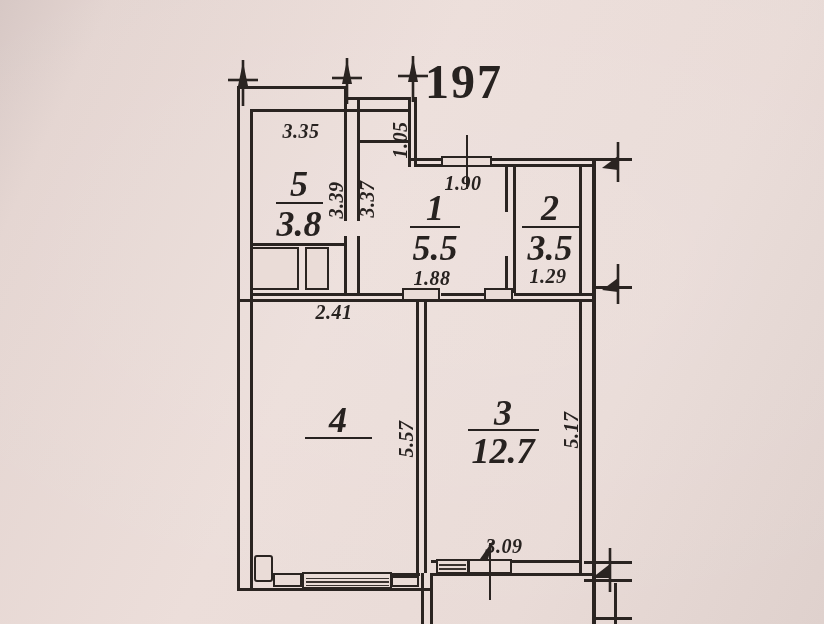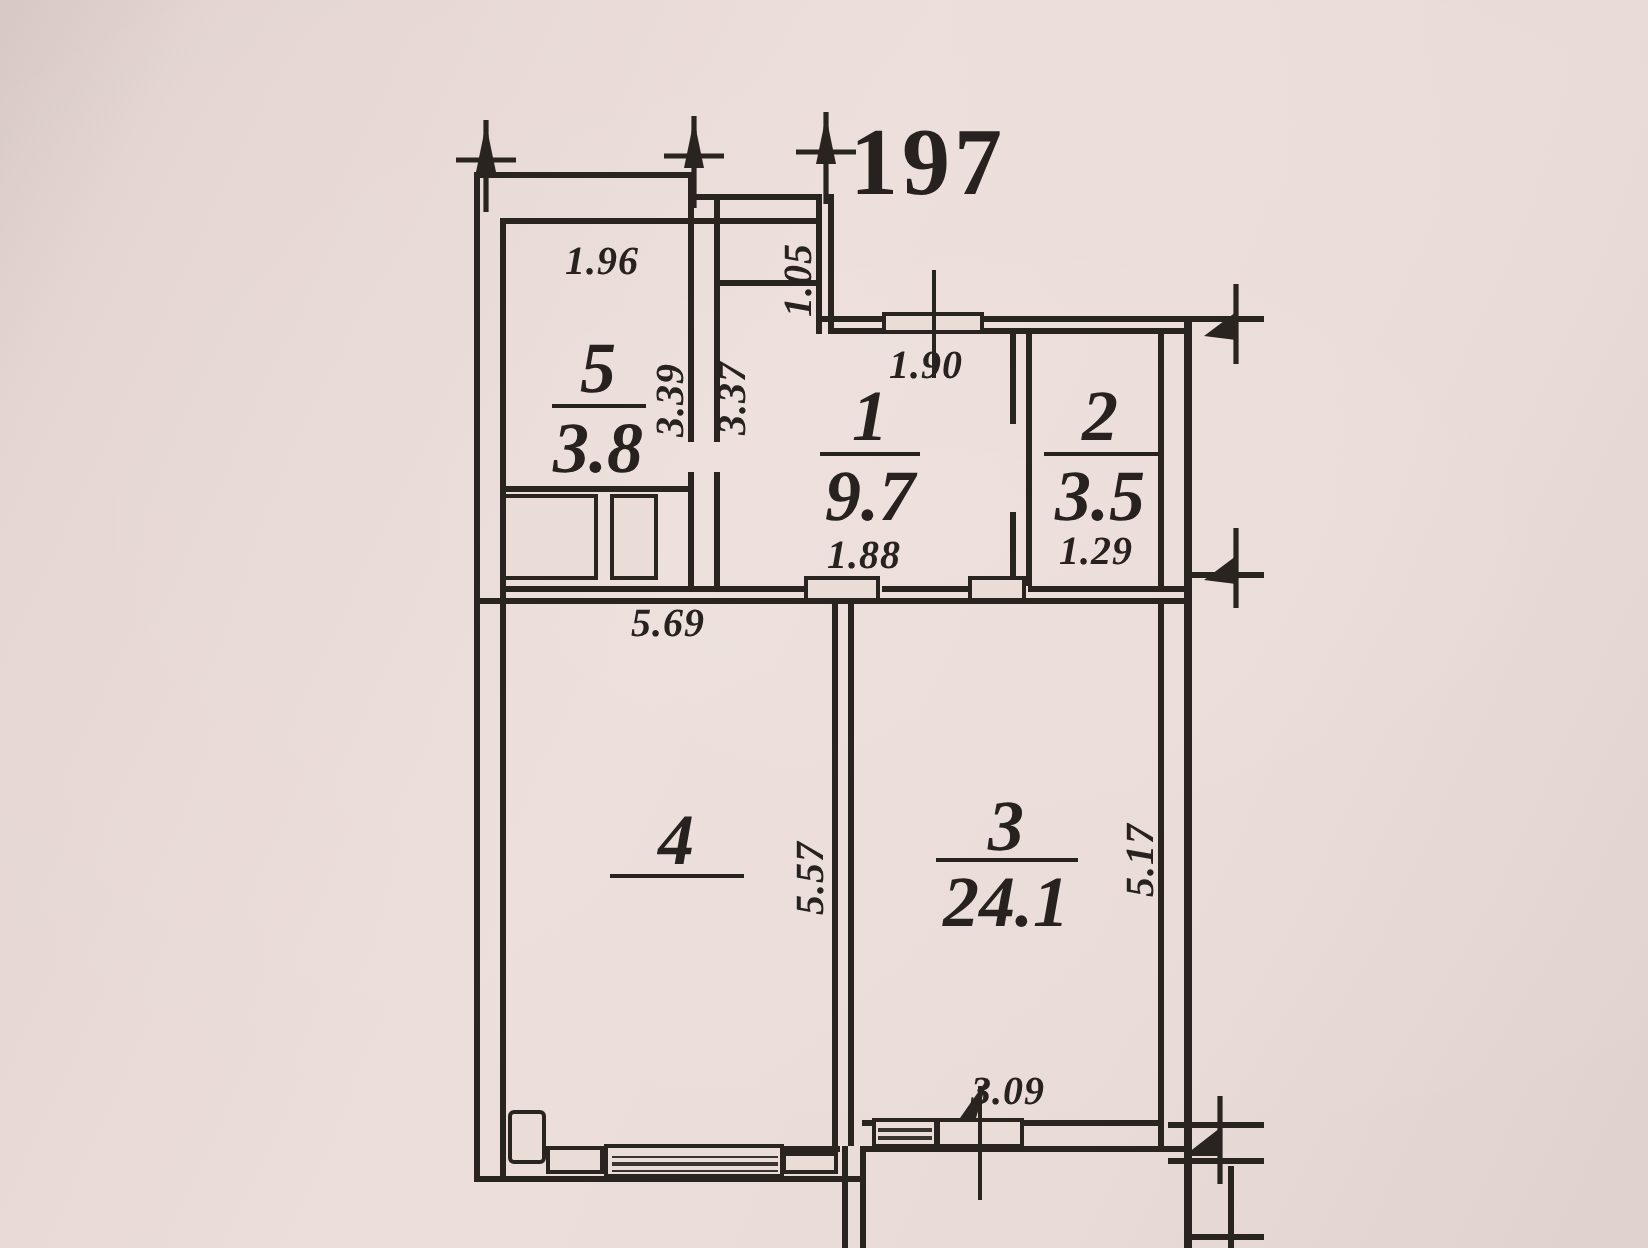--- a/index.html
+++ b/index.html
@@ -122,38 +122,38 @@
   </svg>
 
   <div class="apt" style="left:425px;top:58px">197</div>
 
   <div class="rnum" style="left:299px;top:166px">5</div>
   <div class="frac" style="left:276px;top:202px;width:47px"></div>
   <div class="rarea" style="left:299px;top:206px">3.8</div>
 
   <div class="rnum" style="left:435px;top:190px">1</div>
   <div class="frac" style="left:410px;top:226px;width:50px"></div>
-  <div class="rarea" style="left:435px;top:230px">9.7</div>
+  <div class="rarea" style="left:435px;top:230px">5.5</div>
   <div class="dim" style="left:432px;top:267px">1.88</div>
 
   <div class="rnum" style="left:550px;top:190px">2</div>
   <div class="frac" style="left:522px;top:226px;width:57px"></div>
   <div class="rarea" style="left:550px;top:230px">3.5</div>
   <div class="dim" style="left:548px;top:265px">1.29</div>
 
   <div class="rnum" style="left:338px;top:402px">4</div>
   <div class="frac" style="left:305px;top:437px;width:67px"></div>
 
   <div class="rnum" style="left:503px;top:395px">3</div>
   <div class="frac" style="left:468px;top:429px;width:71px"></div>
-  <div class="rarea" style="left:503px;top:433px">24.1</div>
+  <div class="rarea" style="left:503px;top:433px">12.7</div>
 
-  <div class="dim" style="left:301px;top:120px">1.96</div>
+  <div class="dim" style="left:301px;top:120px">3.35</div>
   <div class="dim" style="left:463px;top:172px">1.90</div>
-  <div class="dim" style="left:334px;top:301px">5.69</div>
+  <div class="dim" style="left:334px;top:301px">2.41</div>
   <div class="dim" style="left:504px;top:535px">3.09</div>
   <div class="vdim" style="left:400px;top:140px">1.05</div>
   <div class="vdim" style="left:336px;top:200px">3.39</div>
   <div class="vdim" style="left:367px;top:199px">3.37</div>
   <div class="vdim" style="left:406px;top:439px">5.57</div>
   <div class="vdim" style="left:571px;top:430px">5.17</div>
 
 </div>
 
 </body></html>

